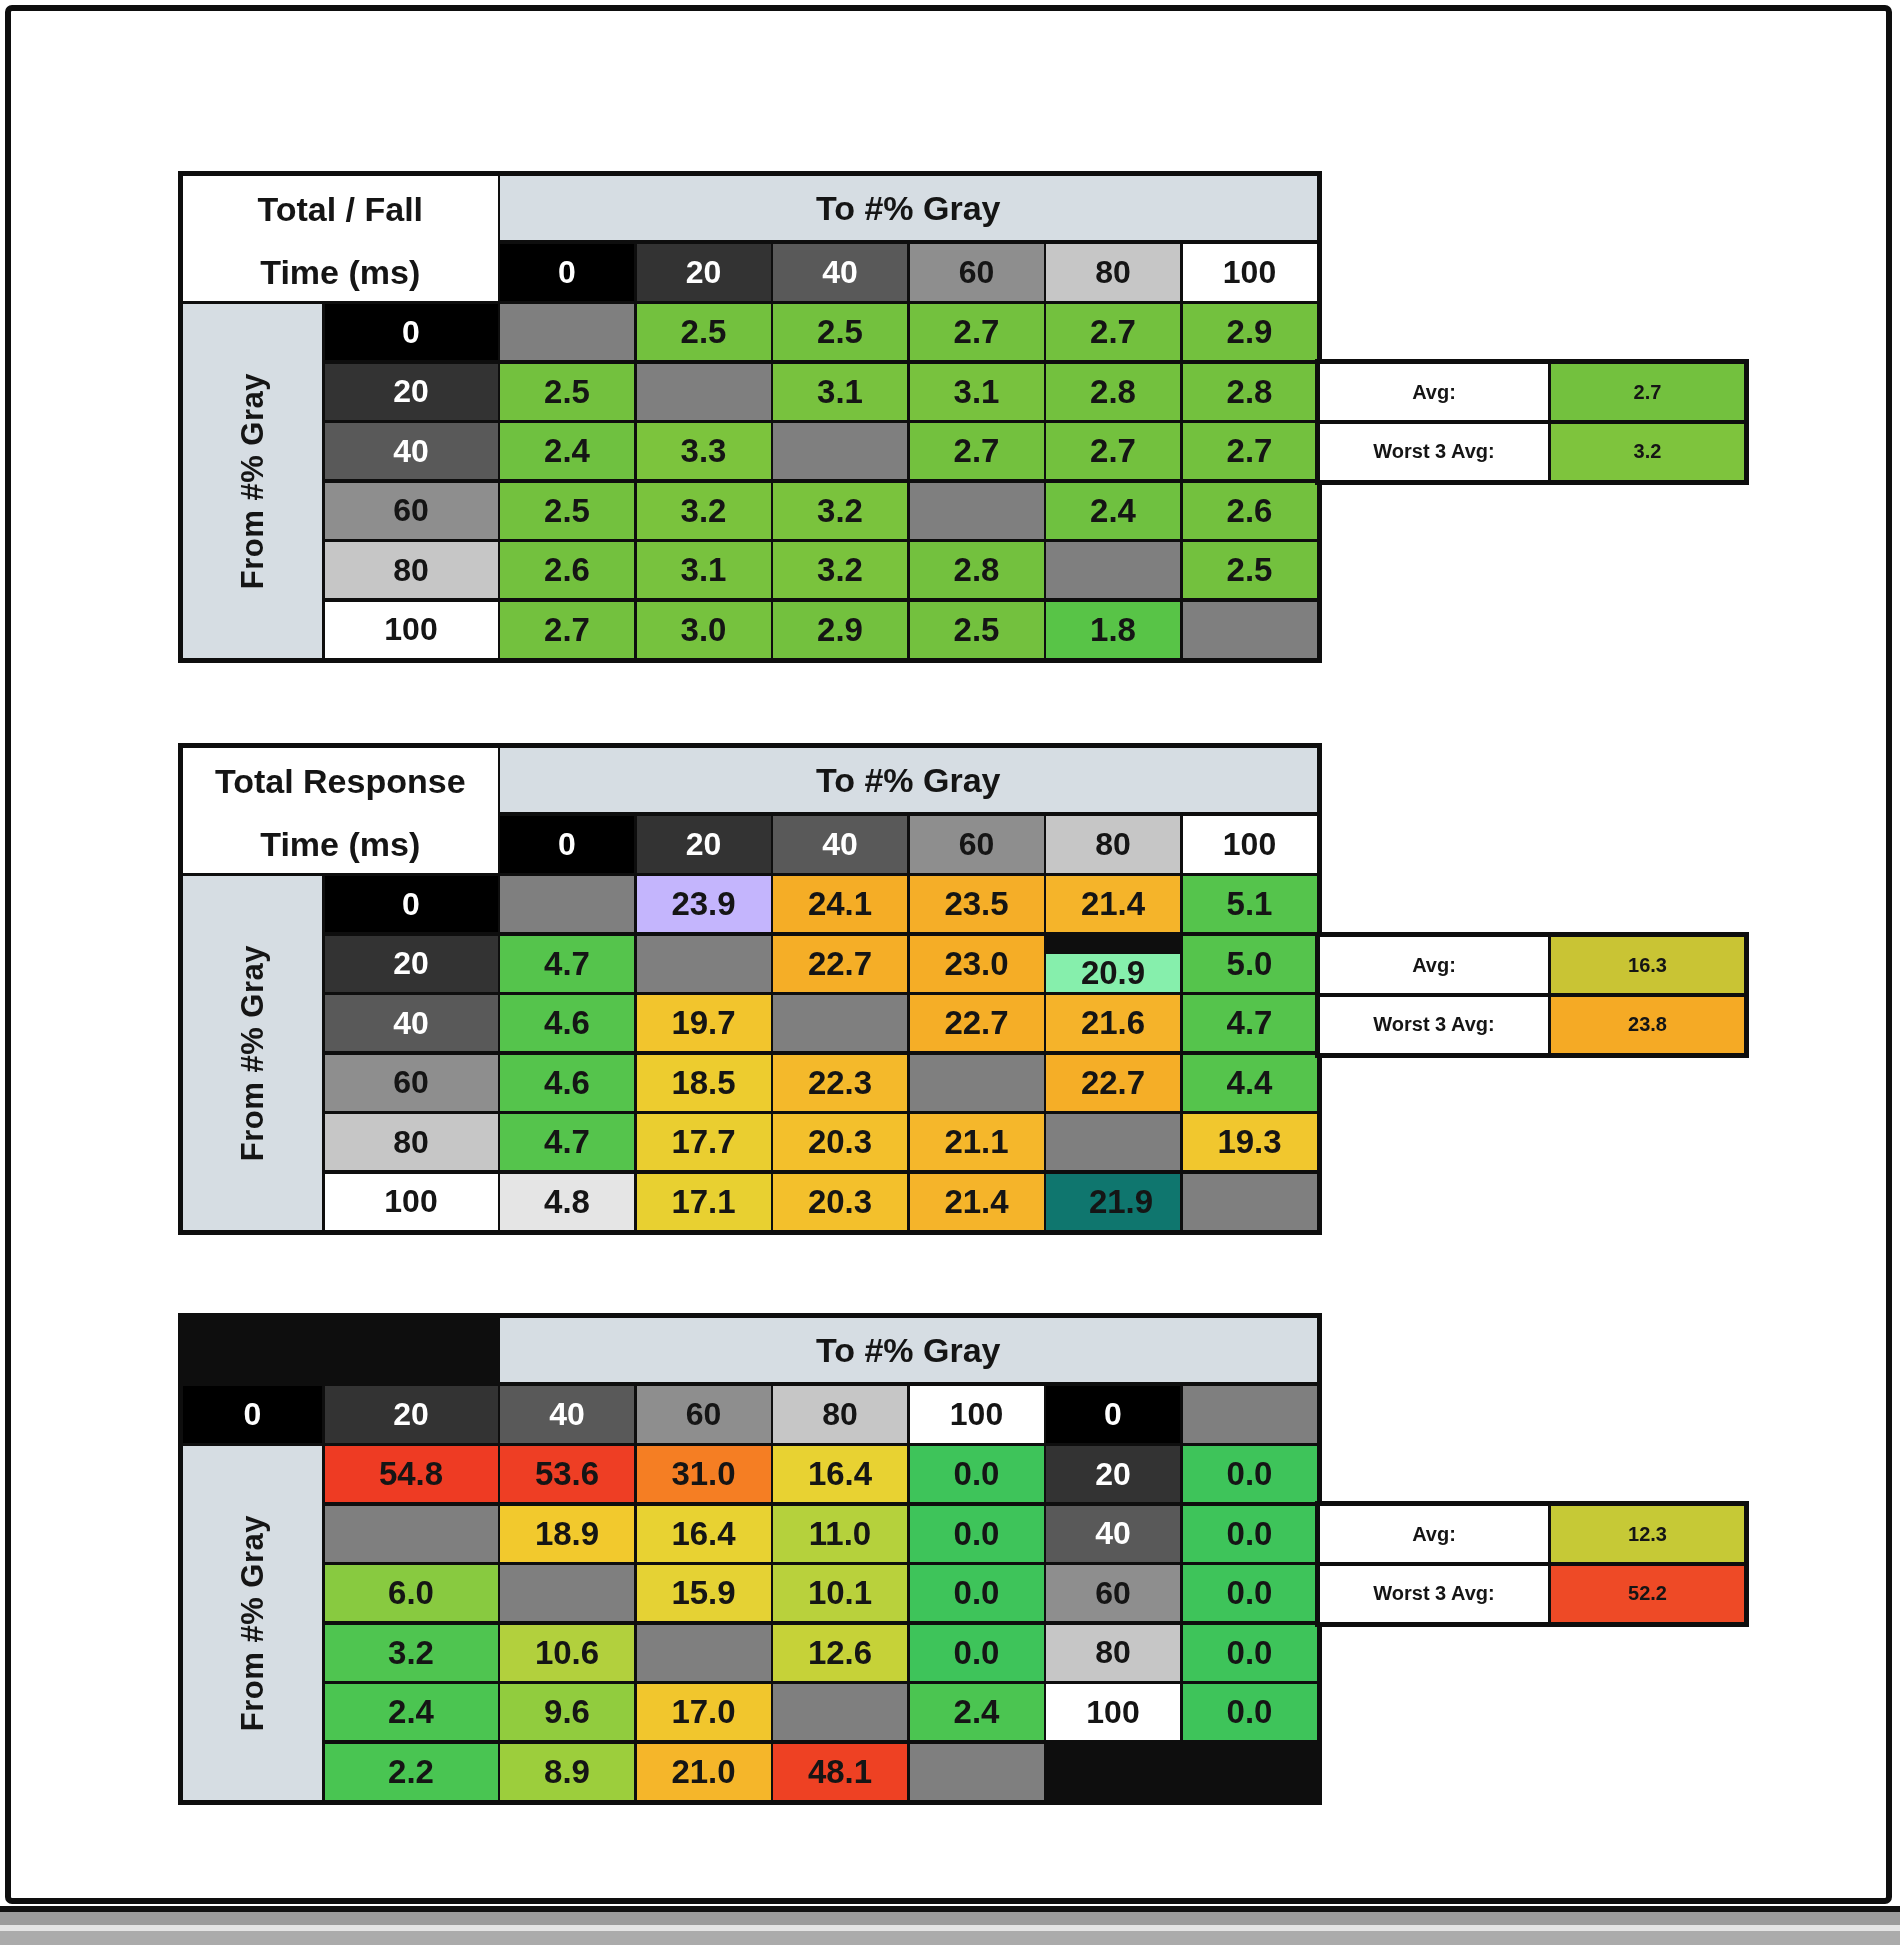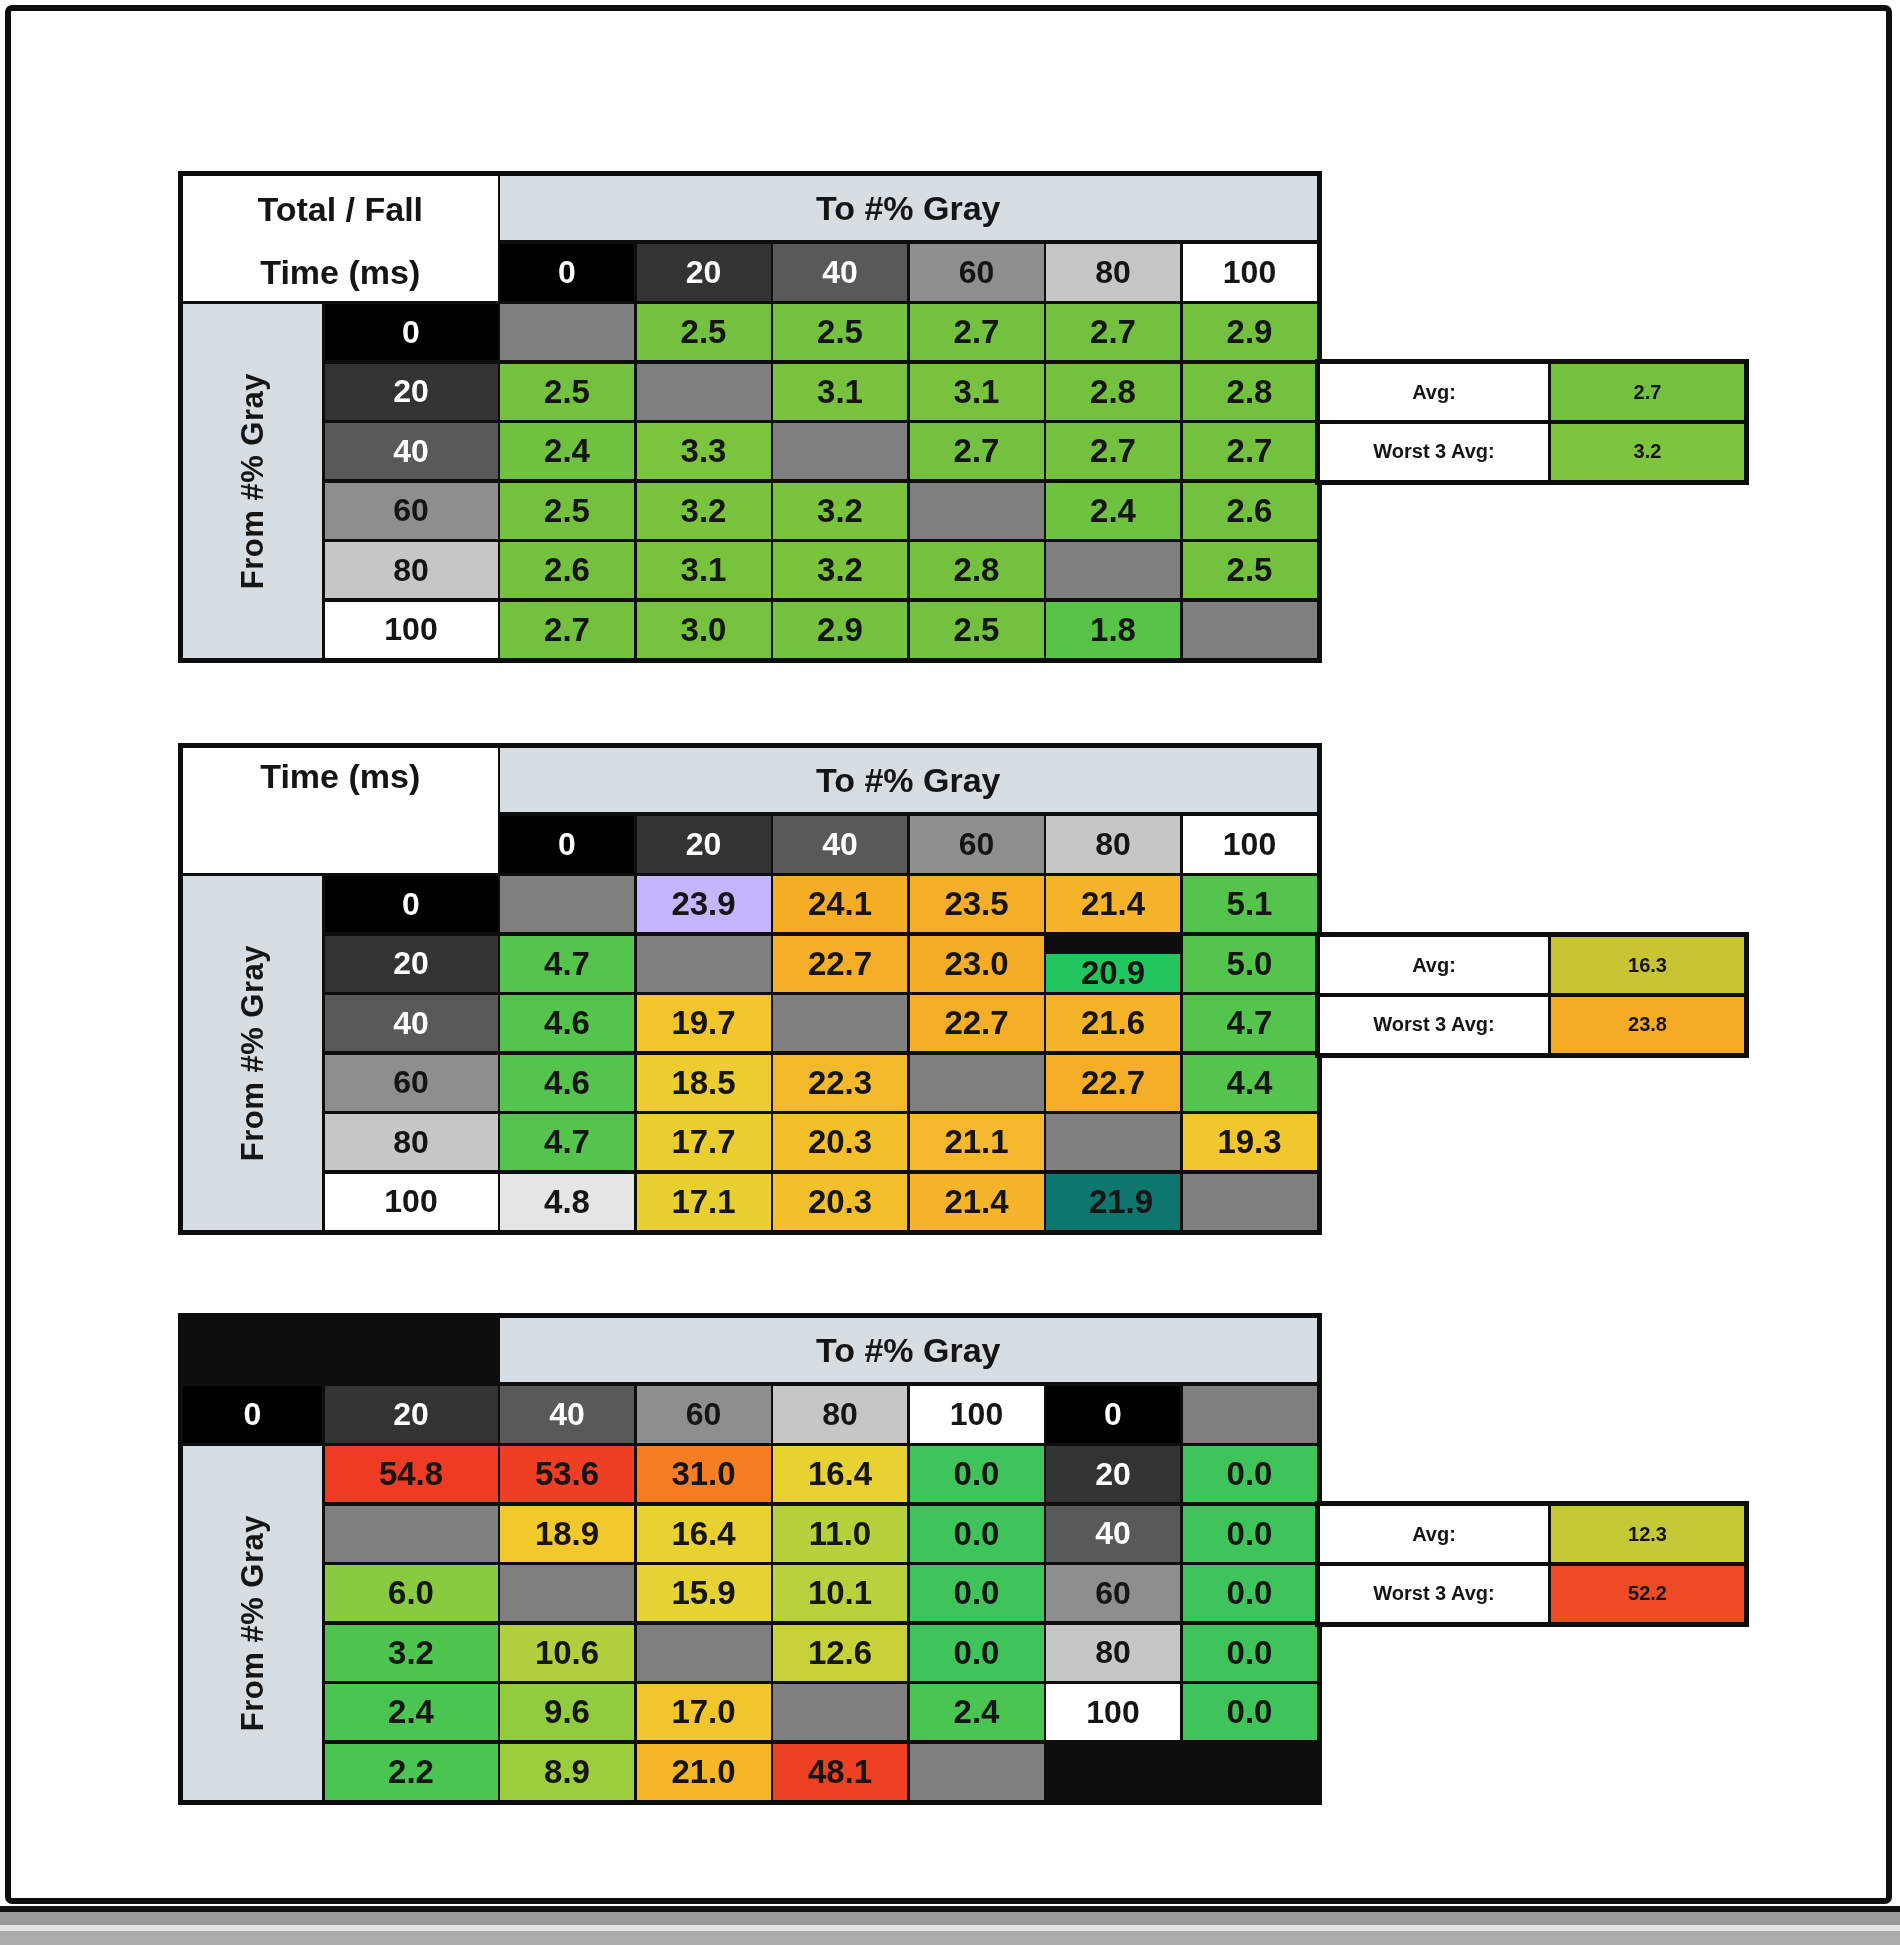--- a/index.html
+++ b/index.html
@@ -102,20 +102,21 @@
       <div class="cell" style="background: rgb(127, 127, 127);"></div>
     </div>
     <div class="avgbox" style="top: 359px;">
       <div class="cell avglabel">Avg:</div>
       <div class="cell" style="background: rgb(115, 193, 62);">2.7</div>
       <div class="cell avglabel">Worst 3 Avg:</div>
       <div class="cell" style="background: rgb(126, 196, 61);">3.2</div>
     </div>
     <div class="gtable" style="top: 743px;">
       <div class="cell title" style="grid-area: 1 / 1 / 3 / 3;">
+        <div class="tl1">Total Response</div>
         <div class="tl2">Time (ms)</div>
       </div>
       <div class="cell toband" style="grid-column: 3 / 9; background: rgb(214, 221, 227);">To #% Gray</div>
       <div class="cell colhdr" style="background: rgb(0, 0, 0); color: rgb(255, 255, 255);">0</div>
       <div class="cell colhdr" style="background: rgb(51, 51, 51); color: rgb(255, 255, 255);">20</div>
       <div class="cell colhdr" style="background: rgb(89, 89, 89); color: rgb(255, 255, 255);">40</div>
       <div class="cell colhdr" style="background: rgb(142, 142, 142); color: rgb(21, 21, 21);">60</div>
       <div class="cell colhdr" style="background: rgb(198, 198, 198); color: rgb(21, 21, 21);">80</div>
       <div class="cell colhdr" style="background: rgb(255, 255, 255); color: rgb(21, 21, 21);">100</div>
       <div class="cell fromband" style="grid-area: 3 / 1 / 9; background: rgb(214, 221, 227);">
@@ -126,21 +127,21 @@
       <div class="cell" style="background: #c4b5fd;">23.9</div>
       <div class="cell" style="background: rgb(245, 173, 38);">24.1</div>
       <div class="cell" style="background: rgb(245, 174, 40);">23.5</div>
       <div class="cell" style="background: rgb(245, 180, 42);">21.4</div>
       <div class="cell" style="background: rgb(85, 196, 76);">5.1</div>
       <div class="cell rowhdr" style="background: rgb(51, 51, 51); color: rgb(255, 255, 255);">20</div>
       <div class="cell" style="background: rgb(85, 196, 76);">4.7</div>
       <div class="cell" style="background: rgb(127, 127, 127);"></div>
       <div class="cell" style="background: rgb(245, 174, 39);">22.7</div>
       <div class="cell" style="background: rgb(245, 173, 38);">23.0</div>
-      <div class="cell" style="background: #22c55e; margin-top: 18px;">20.9</div>
+      <div class="cell" style="background: #86efac; margin-top: 18px;">20.9</div>
       <div class="cell" style="background: rgb(85, 196, 76);">5.0</div>
       <div class="cell rowhdr" style="background: rgb(89, 89, 89); color: rgb(255, 255, 255);">40</div>
       <div class="cell" style="background: rgb(85, 196, 76);">4.6</div>
       <div class="cell" style="background: rgb(242, 197, 45);">19.7</div>
       <div class="cell" style="background: rgb(127, 127, 127);"></div>
       <div class="cell" style="background: rgb(245, 174, 39);">22.7</div>
       <div class="cell" style="background: rgb(245, 179, 42);">21.6</div>
       <div class="cell" style="background: rgb(85, 196, 76);">4.7</div>
       <div class="cell rowhdr" style="background: rgb(142, 142, 142); color: rgb(21, 21, 21);">60</div>
       <div class="cell" style="background: rgb(85, 196, 76);">4.6</div>

